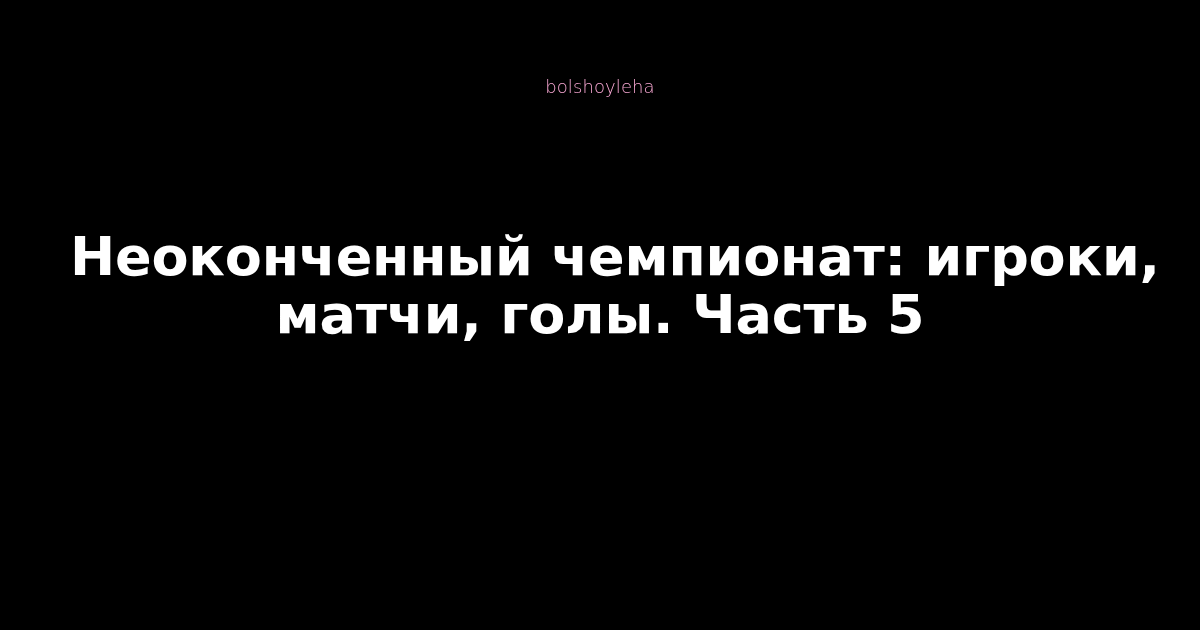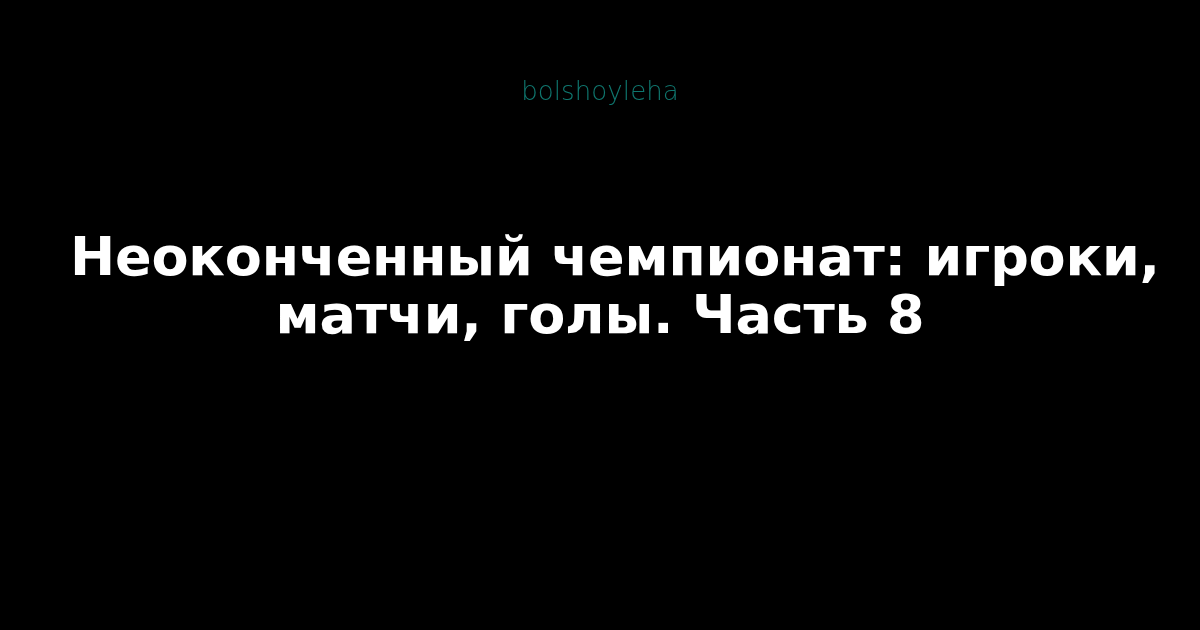--- a/index.html
+++ b/index.html
@@ -31,24 +31,24 @@
     top: 78px;
     left: 0;
     width: 1200px;
     text-align: center;
     line-height: 1;
   }
 
   .author-name {
     display: inline-block;
     font-family: "DejaVu Sans", "Liberation Sans", sans-serif;
-    font-size: 26px;
+    font-size: 18px;
     font-weight: 300;
     letter-spacing: 0.1px;
-    color: #0f766e;
+    color: #f9a8d4;
     white-space: nowrap;
   }
 
   
   .headline-block {
     position: absolute;
     top: 228px;
     left: 0;
     width: 1200px;
     padding: 0 70px;
@@ -87,19 +87,19 @@
 
 <div class="card">
 
   <div class="author-row">
     <span class="author-name">bolshoyleha</span>
   </div>
 
   <div class="headline-block">
     <h1 class="headline">
       <span class="headline-line">Неоконченный чемпионат: игроки,</span>
-      <span class="headline-line">матчи, голы. Часть 8</span>
+      <span class="headline-line">матчи, голы. Часть 5</span>
     </h1>
   </div>
 
   <div class="spacer-area"></div>
 
 </div>
 
 </body></html>

